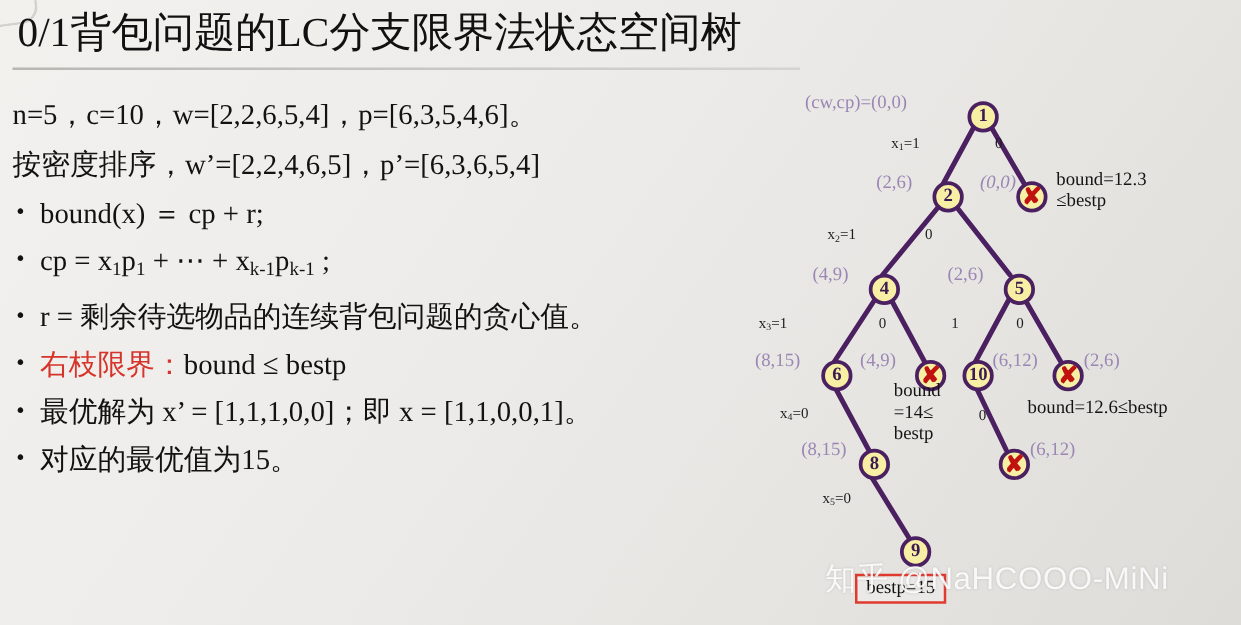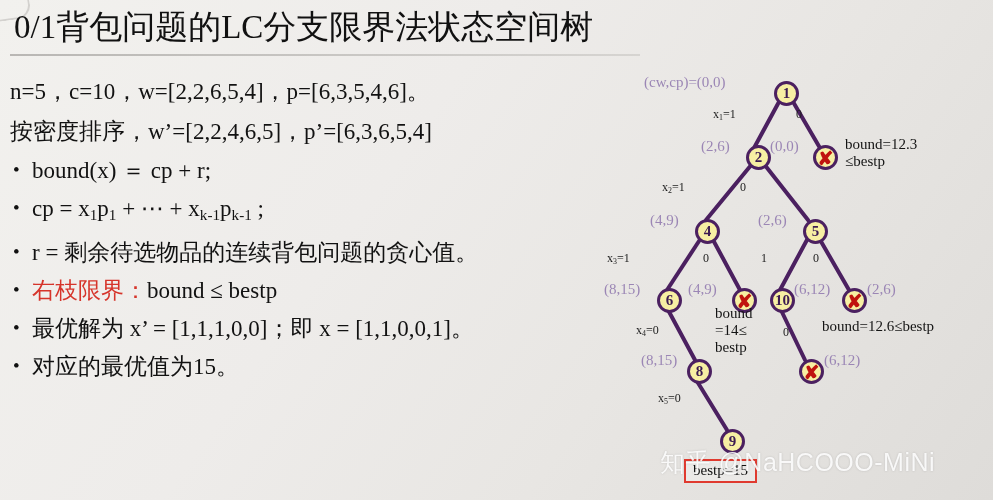--- a/index.html
+++ b/index.html
@@ -178,38 +178,38 @@
       <div class="node dead" style="left: 242px; top: 228px;">
         <span class="xmark">✘</span>
       </div>
       <div class="node" style="left: 87px; top: 299px;">8</div>
       <div class="node dead" style="left: 199px; top: 299px;">
         <span class="xmark">✘</span>
       </div>
       <div class="node" style="left: 120px; top: 369px;">9</div>
       <div class="pair" style="left: 44px; top: 14px;">(cw,cp)=(0,0)</div>
       <div class="pair" style="left: 101px; top: 78px;">(2,6)</div>
-      <div class="pair" style="left: 170px; top: 78px;">(0,0)</div>
+      <div class="pair" style="left: 184px; top: 78px; font-style: italic;">(0,0)</div>
       <div class="pair" style="left: 50px; top: 152px;">(4,9)</div>
       <div class="pair" style="left: 158px; top: 152px;">(2,6)</div>
       <div class="pair" style="left: 4px; top: 221px;">(8,15)</div>
       <div class="pair" style="left: 88px; top: 221px;">(4,9)</div>
       <div class="pair" style="left: 194px; top: 221px;">(6,12)</div>
       <div class="pair" style="left: 267px; top: 221px;">(2,6)</div>
       <div class="pair" style="left: 41px; top: 292px;">(8,15)</div>
       <div class="pair" style="left: 224px; top: 292px;">(6,12)</div>
       <div class="edgelbl" style="left: 113px; top: 47px;">x<sub>1</sub>=1</div>
       <div class="edgelbl" style="left: 196px; top: 47px;">0</div>
       <div class="edgelbl" style="left: 62px; top: 120px;">x<sub>2</sub>=1</div>
       <div class="edgelbl" style="left: 140px; top: 120px;">0</div>
       <div class="edgelbl" style="left: 7px; top: 191px;">x<sub>3</sub>=1</div>
       <div class="edgelbl" style="left: 103px; top: 191px;">0</div>
       <div class="edgelbl" style="left: 161px; top: 191px;">1</div>
       <div class="edgelbl" style="left: 213px; top: 191px;">0</div>
-      <div class="edgelbl" style="left: 36px; top: 263px;">x<sub>4</sub>=0</div>
+      <div class="edgelbl" style="left: 24px; top: 263px;">x<sub>4</sub>=0</div>
       <div class="edgelbl" style="left: 183px; top: 265px;">0</div>
       <div class="edgelbl" style="left: 58px; top: 331px;">x<sub>5</sub>=0</div>
       <div class="note" style="left: 245px; top: 76px; width: 120px;">bound=12.3<br>≤bestp</div>
       <div class="note" style="left: 115px; top: 245px; width: 60px;">bound<br>=14≤<br>bestp</div>
       <div class="note" style="left: 222px; top: 258px; width: 180px;">bound=12.6≤bestp</div>
       <div id="bestp-box" style="left: 84px; top: 399px; text-align: center;">bestp=15</div>
     </div>
 
   <div id="watermark">知乎 @NaHCOOO-MiNi</div>
 </div>

